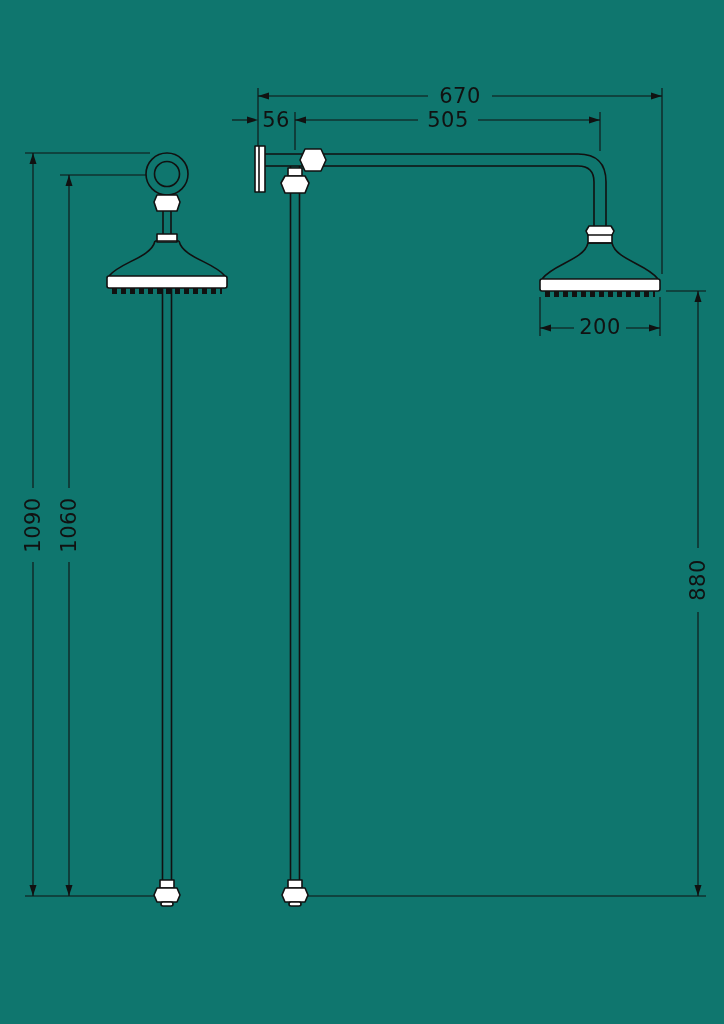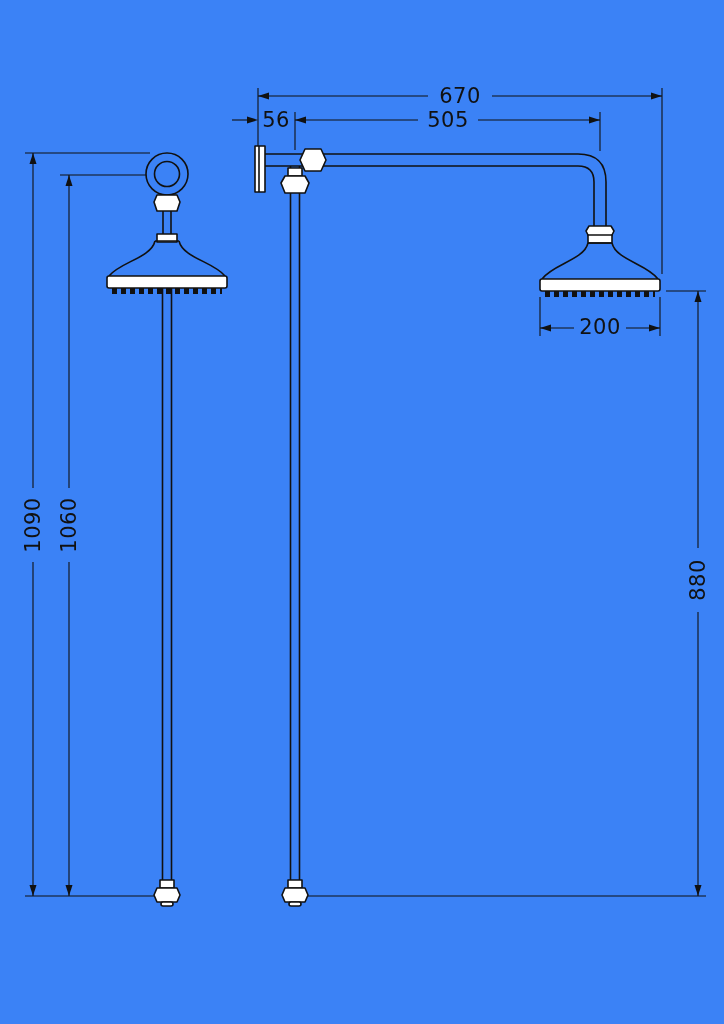--- a/index.html
+++ b/index.html
@@ -1,19 +1,19 @@
 <!DOCTYPE html>
 <html><head>
 <meta charset="utf-8">
 <style>
   html,body{margin:0;padding:0;background:#ffffff;}
   .canvas{
     position:relative;
     width:724px;height:1024px;
-    background:#3b82f6;
+    background:#0f766e;
     font-family:"DejaVu Sans","Liberation Sans",sans-serif;
     overflow:hidden;
   }
   svg{display:block;}
   .obj{stroke:#111111;stroke-width:1.6;fill:none;stroke-linejoin:round;}
   .obj-fill{stroke:#111111;stroke-width:1.6;fill:#ffffff;stroke-linejoin:round;}
   .teeth{stroke:#111111;stroke-width:6;stroke-dasharray:5 4;fill:none;}
   .dim{stroke:#111111;stroke-width:1.1;fill:none;}
   .arrow{fill:#111111;stroke:none;}
   .dim-text{

